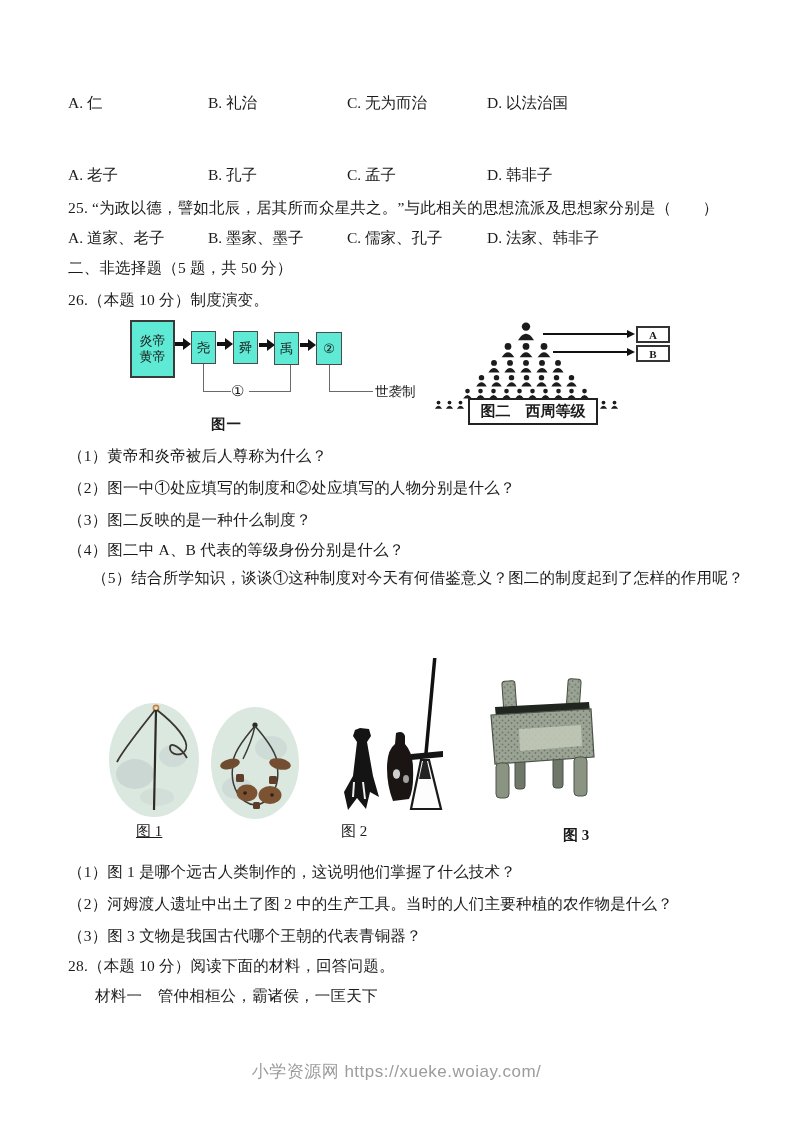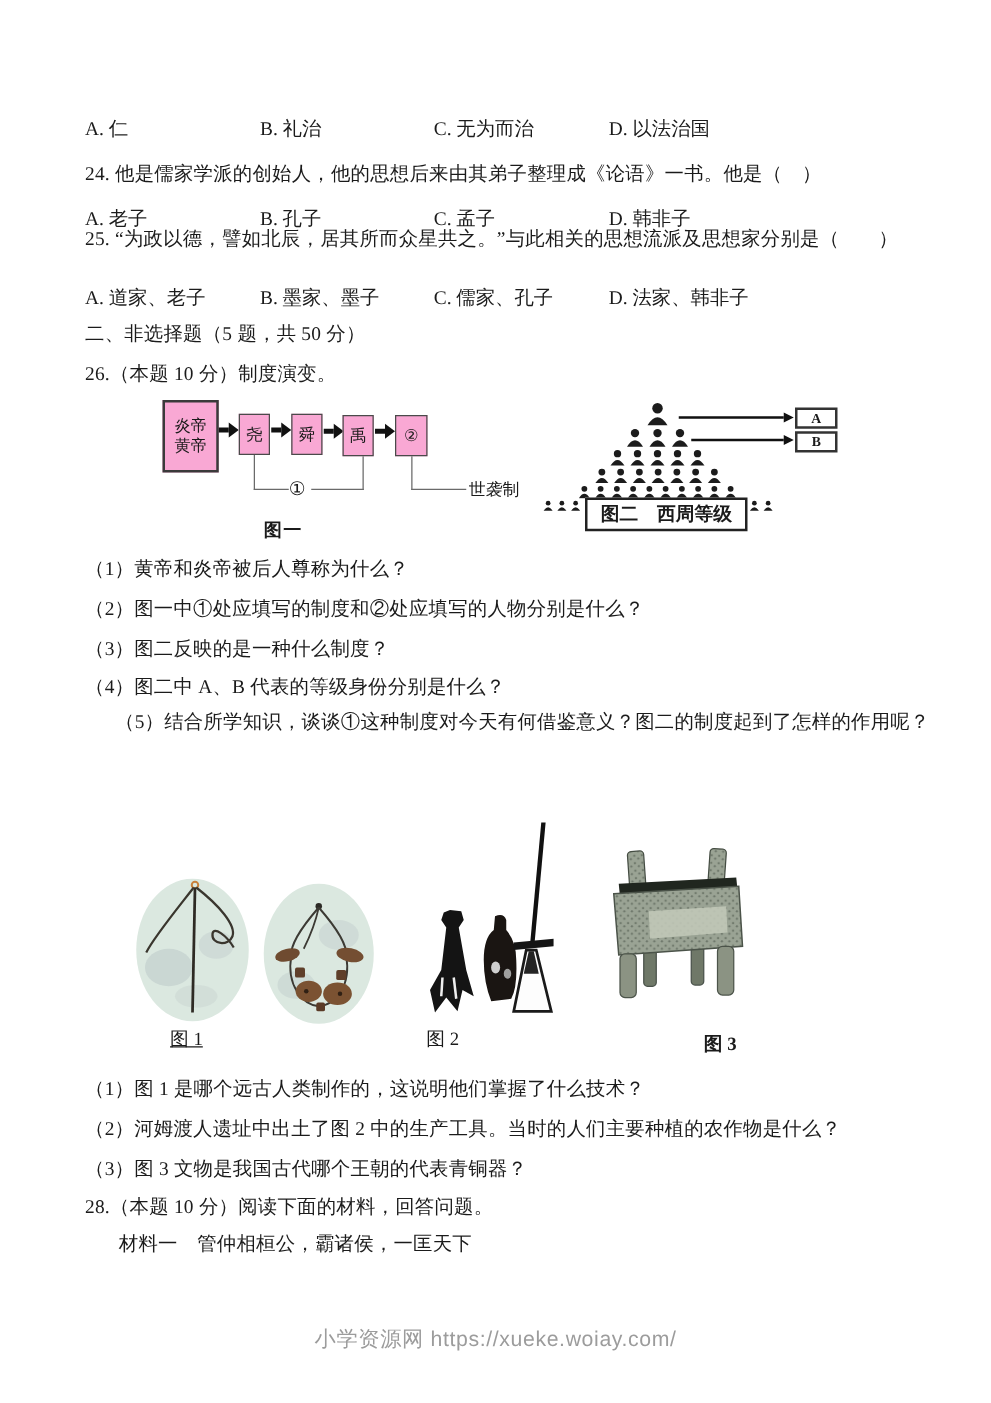--- a/index.html
+++ b/index.html
@@ -16,21 +16,21 @@
   }
   .indent { left:95px; }
   .optrow { position:absolute; left:68px; display:flex; font-size:15.5px; white-space:pre; }
   .optrow span:nth-child(1){ width:140px; }
   .optrow span:nth-child(2){ width:139px; }
   .optrow span:nth-child(3){ width:140px; }
 
   
   .fig1 { position:absolute; left:105px; top:316px; width:322px; height:118px; }
   .fc-box {
-    position:absolute; border:1px solid #4a4a4a; background:#f9a8d4;
+    position:absolute; border:1px solid #4a4a4a; background:#5eead4;
     display:flex; flex-direction:column; align-items:center; justify-content:center;
     font-size:13px; line-height:16px; text-align:center;
   }
   .fc-big { left:25px; top:4px; width:45px; height:58px; border-width:2px; border-color:#3a3a3a; }
   .fc-s1 { left:86px;  top:15px; width:25px; height:33px; }
   .fc-s2 { left:128px; top:15px; width:25px; height:33px; }
   .fc-s3 { left:169px; top:16px; width:25px; height:33px; }
   .fc-s4 { left:211px; top:16px; width:26px; height:33px; }
   .harrow { position:absolute; display:flex; align-items:center; width:16px; height:12px; }
   .harrow::before { content:""; flex:1; height:4px; background:#111; }
@@ -84,29 +84,28 @@
 
 <div class="page">
 
   <div class="optrow" style="top:93px;">
     <span>A. 仁</span>
     <span>B. 礼治</span>
     <span>C. 无为而治</span>
     <span>D. 以法治国</span>
   </div>
 
-  <div class="line" style="top:130px;">24. 他是儒家学派的创始人，他的思想后来由其弟子整理成《论语》一书。他是（　）</div>
   <div class="optrow" style="top:165px;">
     <span>A. 老子</span>
     <span>B. 孔子</span>
     <span>C. 孟子</span>
     <span>D. 韩非子</span>
   </div>
 
-  <div class="line" style="top:182px;">25. “为政以德，譬如北辰，居其所而众星共之。”与此相关的思想流派及思想家分别是（　　）</div>
+  <div class="line" style="top:198px;">25. “为政以德，譬如北辰，居其所而众星共之。”与此相关的思想流派及思想家分别是（　　）</div>
   <div class="optrow" style="top:228px;">
     <span>A. 道家、老子</span>
     <span>B. 墨家、墨子</span>
     <span>C. 儒家、孔子</span>
     <span>D. 法家、韩非子</span>
   </div>
 
   <div class="line" style="top:258px;">二、非选择题（5 题，共 50 分）</div>
 
   <div class="line" style="top:290px;">26.（本题 10 分）制度演变。</div>

